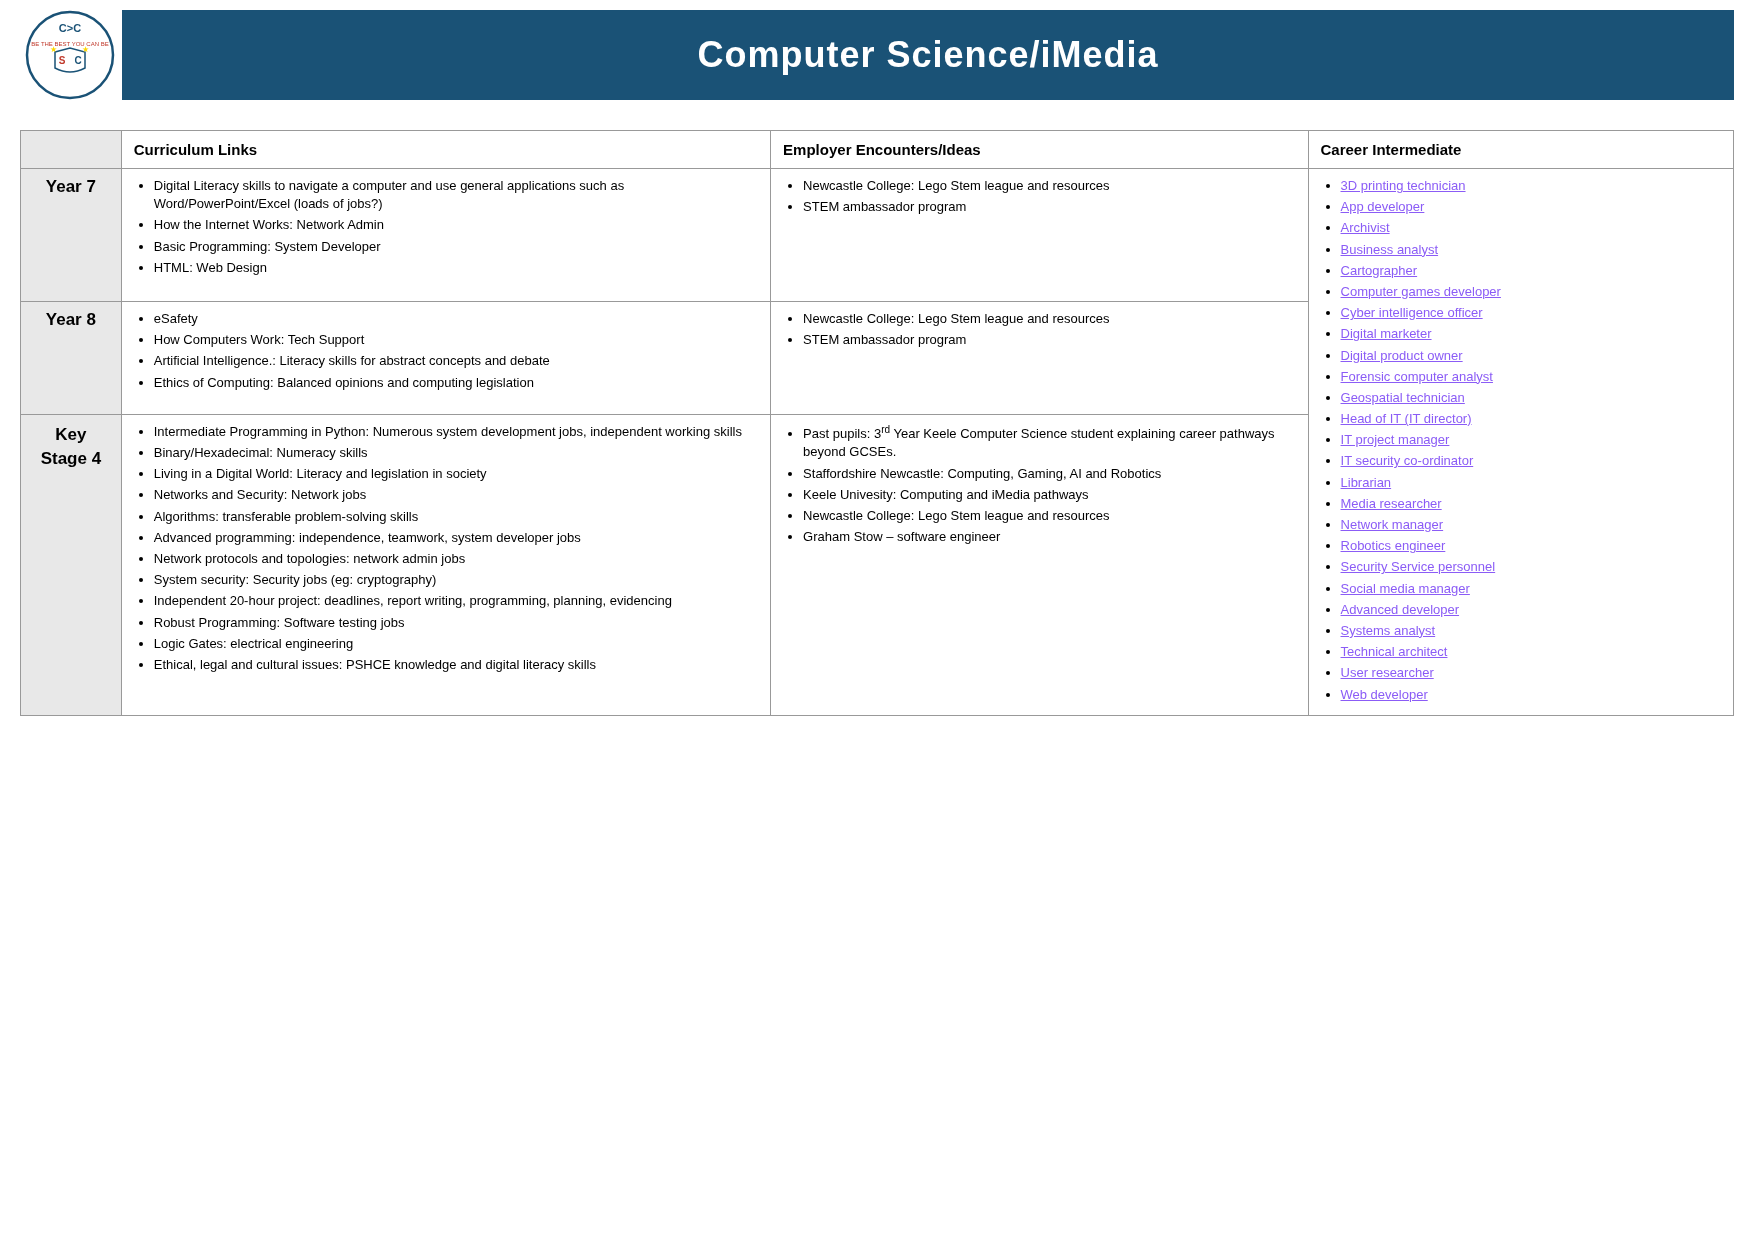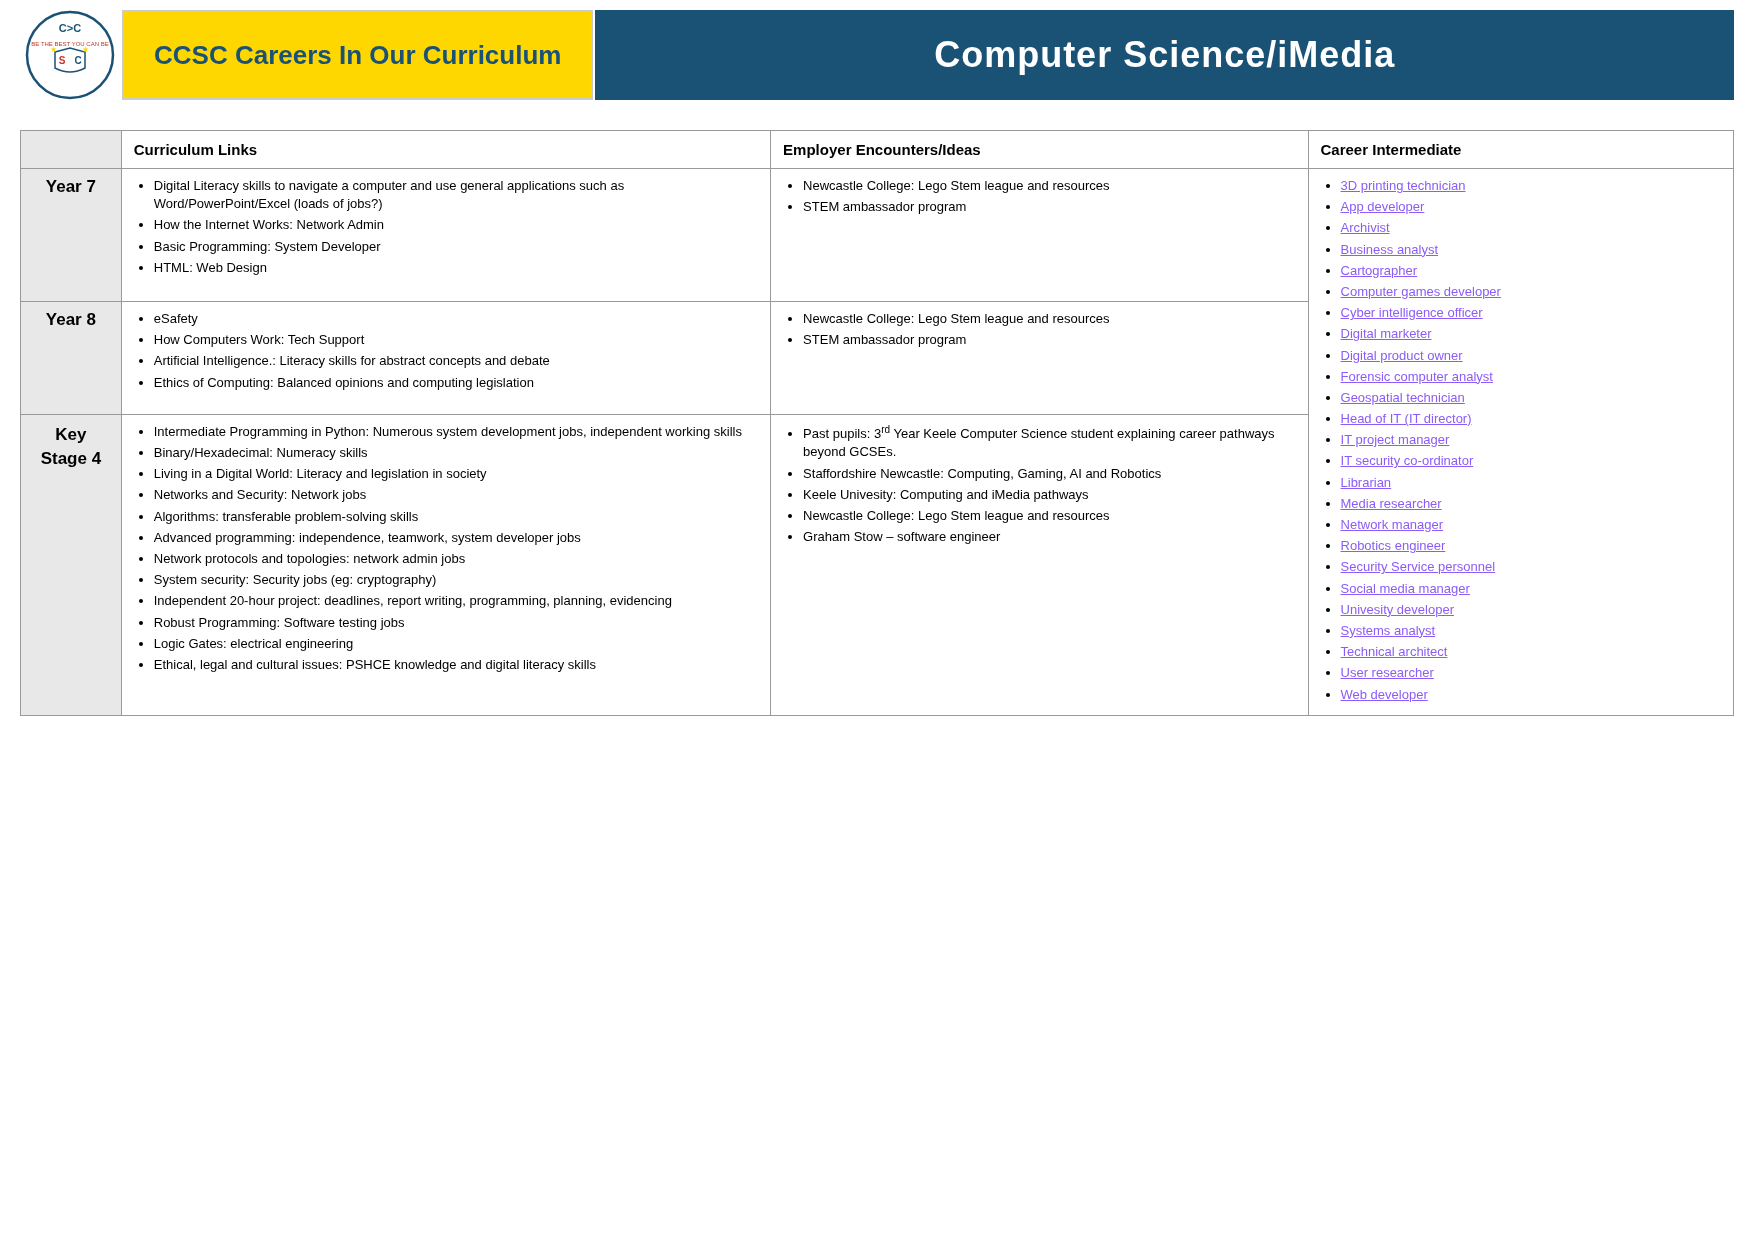--- a/index.html
+++ b/index.html
@@ -167,23 +167,20 @@
       <path d="M30 42 L45 38 L60 42 L60 58 Q45 66 30 58 Z" fill="none" stroke="#1a5276" stroke-width="1.5"></path>
 
       <text x="37" y="54" text-anchor="middle" font-size="10" font-weight="bold" fill="#c0392b" font-family="Arial">S</text>
       <text x="53" y="54" text-anchor="middle" font-size="10" font-weight="bold" fill="#1a5276" font-family="Arial">C</text>
 
       <text x="25" y="42" font-size="8" fill="#ffd700">★</text>
       <text x="57" y="42" font-size="8" fill="#ffd700">★</text>
     </svg>
   </div>
 
-  <div class="title-left">
-    <h1>CCSC Careers In Our Curriculum</h1>
-  </div>
 
   <div class="title-right">
     <h2>Computer Science/iMedia</h2>
   </div>
 </div>
 
 <div class="main-content">
   <table class="curriculum-table">
     <thead>
       <tr>
@@ -228,21 +225,21 @@
             <li><a href="#">Geospatial technician</a></li>
             <li><a href="#">Head of IT (IT director)</a></li>
             <li><a href="#">IT project manager</a></li>
             <li><a href="#">IT security co-ordinator</a></li>
             <li><a href="#">Librarian</a></li>
             <li><a href="#">Media researcher</a></li>
             <li><a href="#">Network manager</a></li>
             <li><a href="#">Robotics engineer</a></li>
             <li><a href="#">Security Service personnel</a></li>
             <li><a href="#">Social media manager</a></li>
-            <li><a href="#">Univesity developer</a></li>
+            <li><a href="#">Advanced developer</a></li>
             <li><a href="#">Systems analyst</a></li>
             <li><a href="#">Technical architect</a></li>
             <li><a href="#">User researcher</a></li>
             <li><a href="#">Web developer</a></li>
           </ul>
         </td>
       </tr>
 
       <tr>
         <td class="col-row-label">

